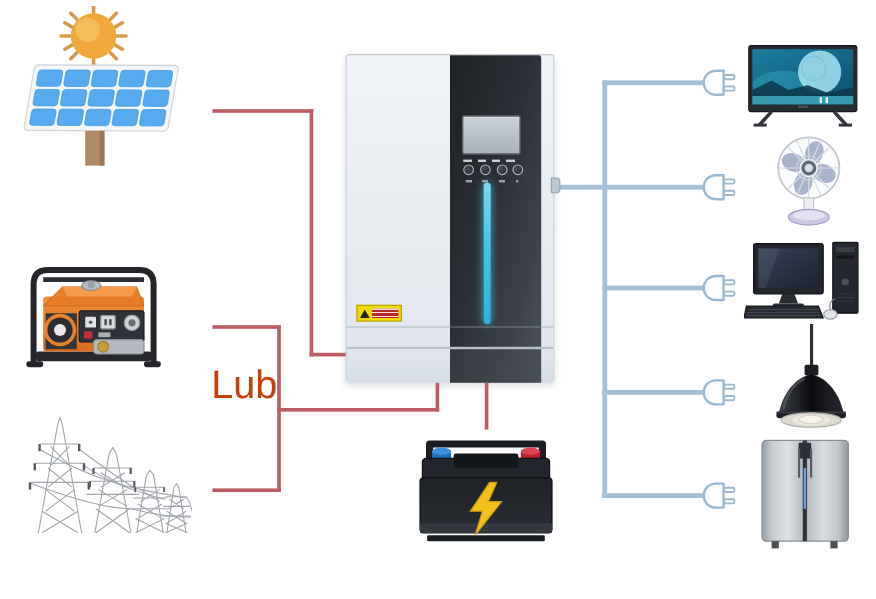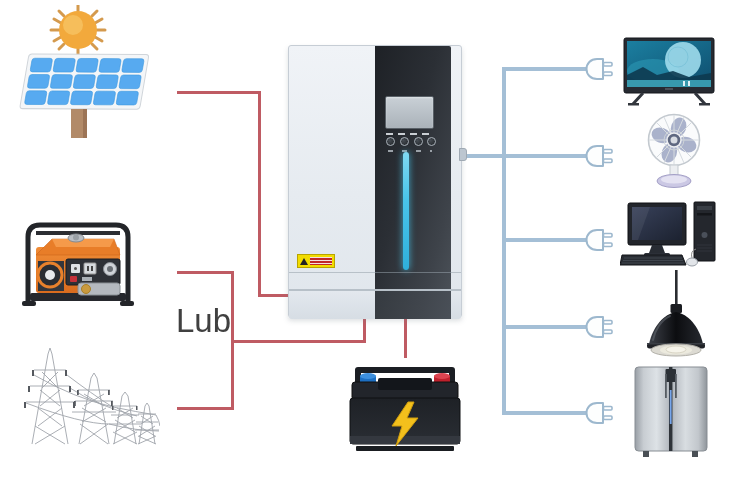--- a/index.html
+++ b/index.html
@@ -9,21 +9,21 @@
   }
   *{box-sizing:border-box}
   html,body{margin:0;padding:0;background:#fff}
   .canvas{position:relative;width:730px;height:499px;background:var(--background);
           overflow:hidden;font-family:"Liberation Sans",sans-serif}
   .abs{position:absolute}
   .wire{position:absolute}
   .wire.red{background:var(--line-red)}
   .wire.blue{background:var(--line-blue)}
   .lub{position:absolute;left:176px;top:301px;font-size:33px;line-height:40px;
-       color:#404040;font-family:"Liberation Sans",sans-serif}
+       color:#c2410c;font-family:"Liberation Sans",sans-serif}
   
   .inverter{position:absolute;left:288px;top:45px;width:174px;height:273px;
     background:linear-gradient(180deg,#f0f3f7 0%,#e6ebf0 55%,#e0e6ec 100%);
     border:1px solid #c6cdd5;border-radius:3px;
     box-shadow:0 3px 5px rgba(120,130,140,.25)}
   .inv-dark{position:absolute;left:86px;top:0;width:76px;height:245px;
     background:linear-gradient(105deg,#1e2126 0%,#2b2f35 45%,#3e434a 82%,#4a5057 100%);
     border-top-right-radius:2px}
   .inv-screen{position:absolute;left:96px;top:50px;width:49px;height:33px;
     background:linear-gradient(180deg,#c9d0d6 0%,#aab2b9 100%);

